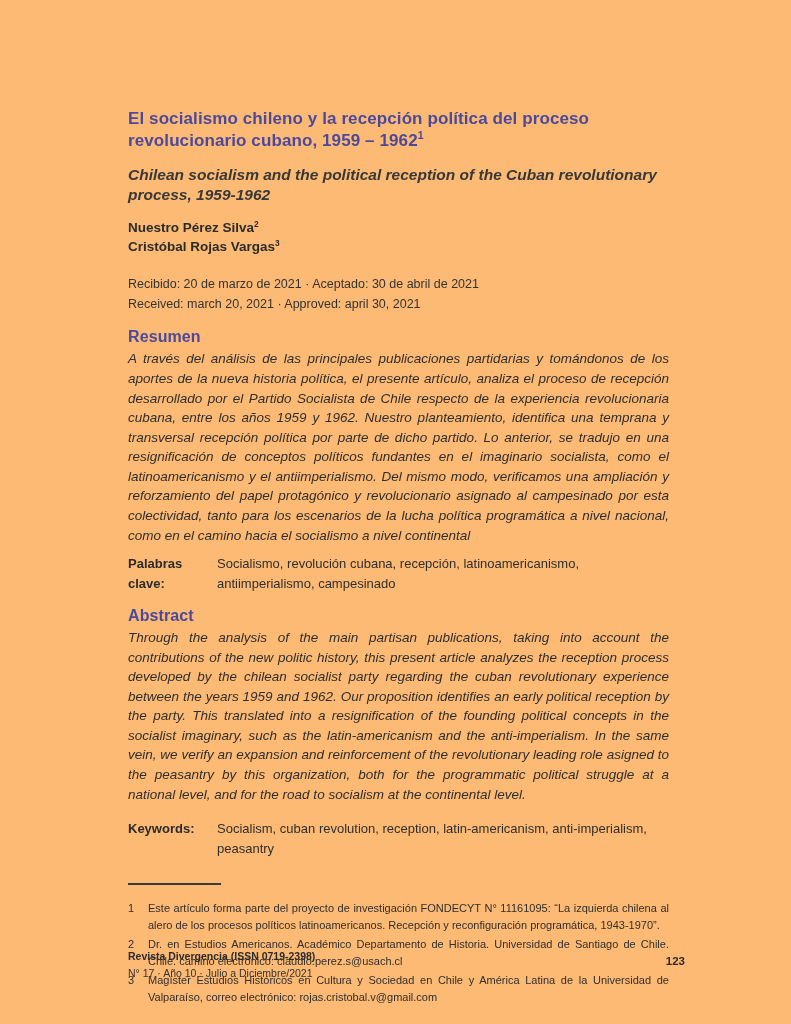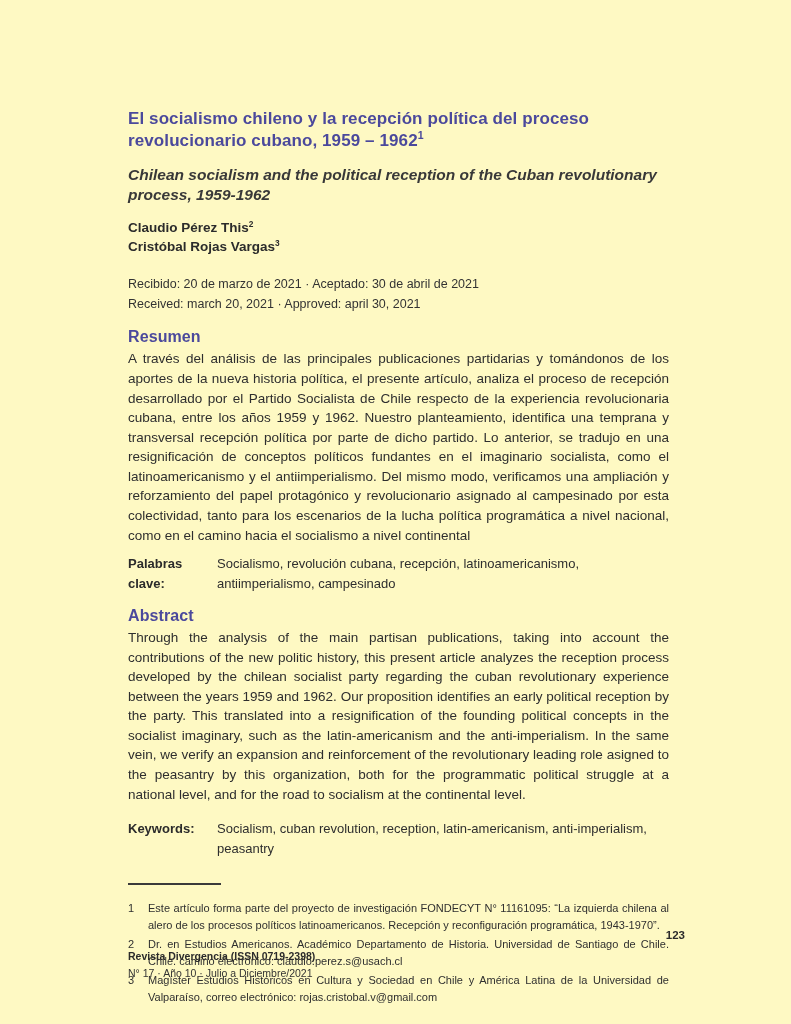--- a/index.html
+++ b/index.html
@@ -9,21 +9,21 @@
   *{box-sizing:border-box;margin:0;padding:0;}
   html,body{background:#ffffff;}
   body{
     font-family:"Liberation Sans","DejaVu Sans",sans-serif;
     color:var(--body-color);
   }
   .page{
     position:relative;
     width:791px;
     height:1024px;
-    background:#fef9c3;
+    background:#fdba74;
     overflow:hidden;
   }
   .content{
     position:absolute;
     left:128px;
     top:0;
     width:541px;
   }
   .title-es{
     margin-top:108px;
@@ -68,20 +68,21 @@
     font-weight:bold;
     color:var(--heading-color);
     letter-spacing:.1px;
   }
   .section-body{
     margin-top:3px;
     font-size:13.5px;
     line-height:1.45;
     text-align:justify;
     color:var(--body-color);
+    font-style:italic;
   }
   .kw-row{
     display:flex;
     margin-top:9px;
     font-size:13px;
     line-height:1.5;
   }
   .kw-label{
     flex:0 0 89px;
     font-weight:bold;
@@ -132,38 +133,38 @@
     color:#2b2b2b;
   }
   .footer-issue{
     font-size:10.5px;
     line-height:1.6;
     color:#333333;
   }
   .page-number{
     position:absolute;
     right:106px;
-    top:929px;
+    top:955px;
     font-size:11.5px;
     font-weight:bold;
     color:#2b2b2b;
   }
 </style>
 </head>
 <body>
 
 <div class="page">
   <div class="content">
 
     <h1 class="title-es"><span>El socialismo chileno y la recepción política del proceso revolucionario cubano, 1959 – 1962</span><sup>1</sup></h1>
 
     <h2 class="title-en">Chilean socialism and the political reception of the Cuban revolutionary process, 1959-1962</h2>
 
     <div class="authors">
-      <p class="author-line"><span>Claudio Pérez This</span><sup>2</sup></p>
+      <p class="author-line"><span>Nuestro Pérez Silva</span><sup>2</sup></p>
       <p class="author-line"><span>Cristóbal Rojas Vargas</span><sup>3</sup></p>
     </div>
 
     <div class="dates">
       <p class="date-line">Recibido: 20 de marzo de 2021 · Aceptado: 30 de abril de 2021</p>
       <p class="date-line">Received: march 20, 2021 · Approved: april 30, 2021</p>
     </div>
 
     <h3 class="section-heading">Resumen</h3>
     <p class="section-body">A través del análisis de las principales publicaciones partidarias y tomándonos de los aportes de la nueva historia política, el presente artículo, analiza el proceso de recepción desarrollado por el Partido Socialista de Chile respecto de la experiencia revolucionaria cubana, entre los años 1959 y 1962. Nuestro planteamiento, identifica una temprana y transversal recepción política por parte de dicho partido. Lo anterior, se tradujo en una resignificación de conceptos políticos fundantes en el imaginario socialista, como el latinoamericanismo y el antiimperialismo. Del mismo modo, verificamos una ampliación y reforzamiento del papel protagónico y revolucionario asignado al campesinado por esta colectividad, tanto para los escenarios de la lucha política programática a nivel nacional, como en el camino hacia el socialismo a nivel continental</p>

